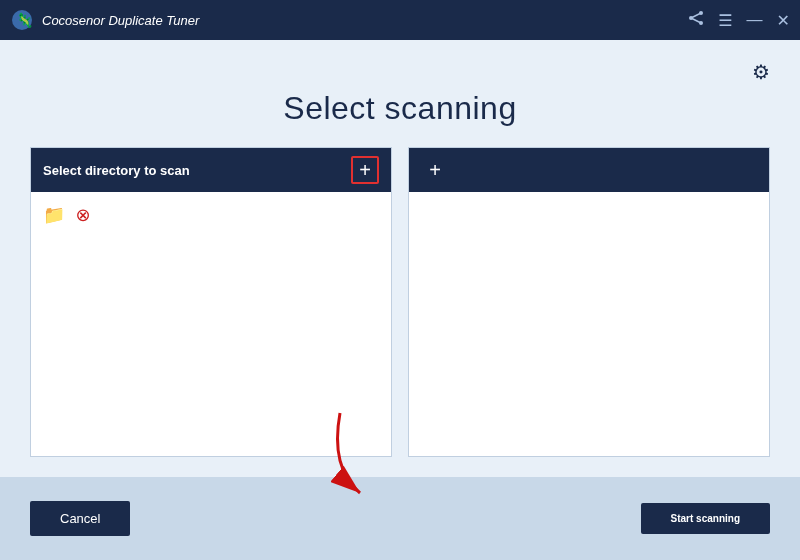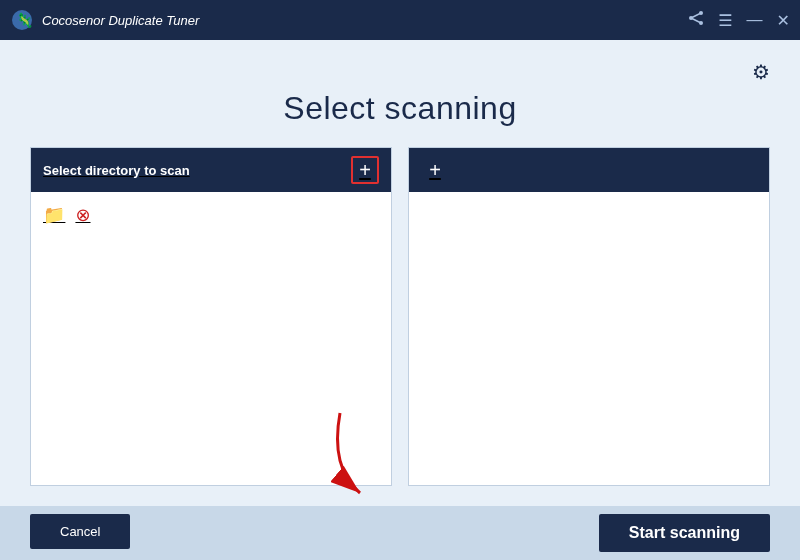--- a/index.html
+++ b/index.html
@@ -73,21 +73,20 @@
       color: #1a2a4a;
       font-size: 20px;
       cursor: pointer;
     }
 
     
     .panels {
       display: flex;
       gap: 16px;
       flex: 1;
-      text-decoration: underline;
     }
 
     .panel {
       flex: 1;
       display: flex;
       flex-direction: column;
       background: #ffffff;
       border: 1px solid #c0cfe0;
     }
 
@@ -151,44 +150,44 @@
       cursor: pointer;
       color: #cc2020;
       font-size: 18px;
       line-height: 1;
       padding: 0 2px;
     }
 
     
     .bottom-bar {
       background: #c8d8e8;
-      padding: 8px 30px;
-      display: flex;
-      align-items: flex-start;
+      padding: 24px 30px;
+      display: flex;
+      align-items: center;
       justify-content: space-between;
       flex-shrink: 0;
       position: relative;
     }
 
     .cancel-btn {
       background: #1a2a4a;
       color: #ffffff;
       border: none;
       padding: 10px 30px;
       font-size: 13px;
       cursor: pointer;
       border-radius: 2px;
     }
 
     .start-btn {
       background: #1a2a4a;
       color: #ffffff;
       border: none;
       padding: 10px 30px;
-      font-size: 16px;
+      font-size: 10px;
       font-weight: 600;
       cursor: pointer;
       border-radius: 2px;
     }
 
     
     .arrow-svg {
       position: absolute;
       left: 50%;
       bottom: 55px;

